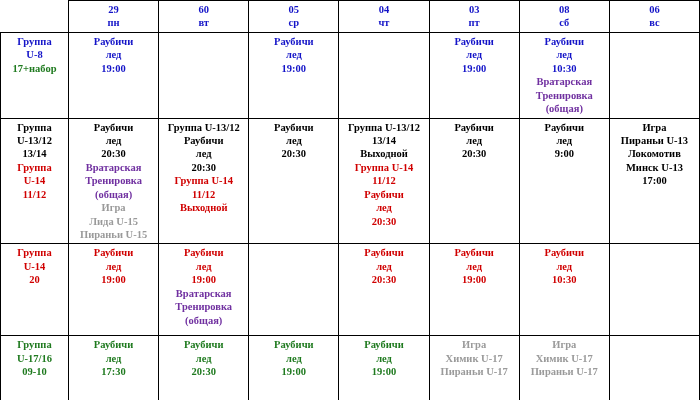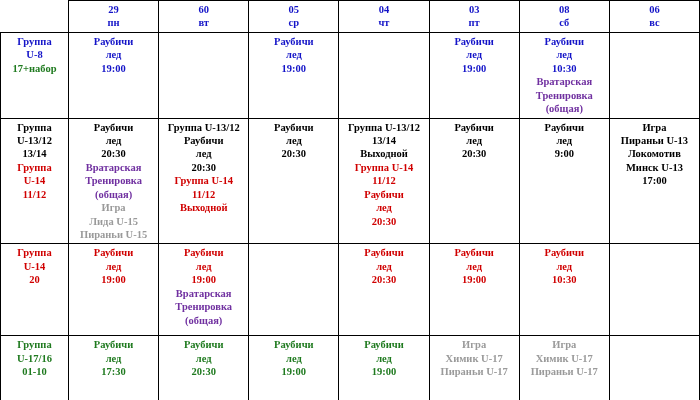--- a/index.html
+++ b/index.html
@@ -211,21 +211,21 @@
         </td>
         <td>
           <span class="ln b red">Раубичи
 лед
 10:30</span>
         </td>
         <td></td>
       </tr>
       <tr class="r4">
         <td class="rowlabel"><span class="ln b green">Группа
-U-17/16</span><span class="sp"></span><span class="ln b green">01-10</span></td>
+U-17/16</span><span class="sp"></span><span class="ln b green">09-10</span></td>
         <td>
           <span class="ln b green">Раубичи
 лед
 17:30</span>
         </td>
         <td>
           <span class="ln b green">Раубичи
 лед
 20:30</span>
         </td>

